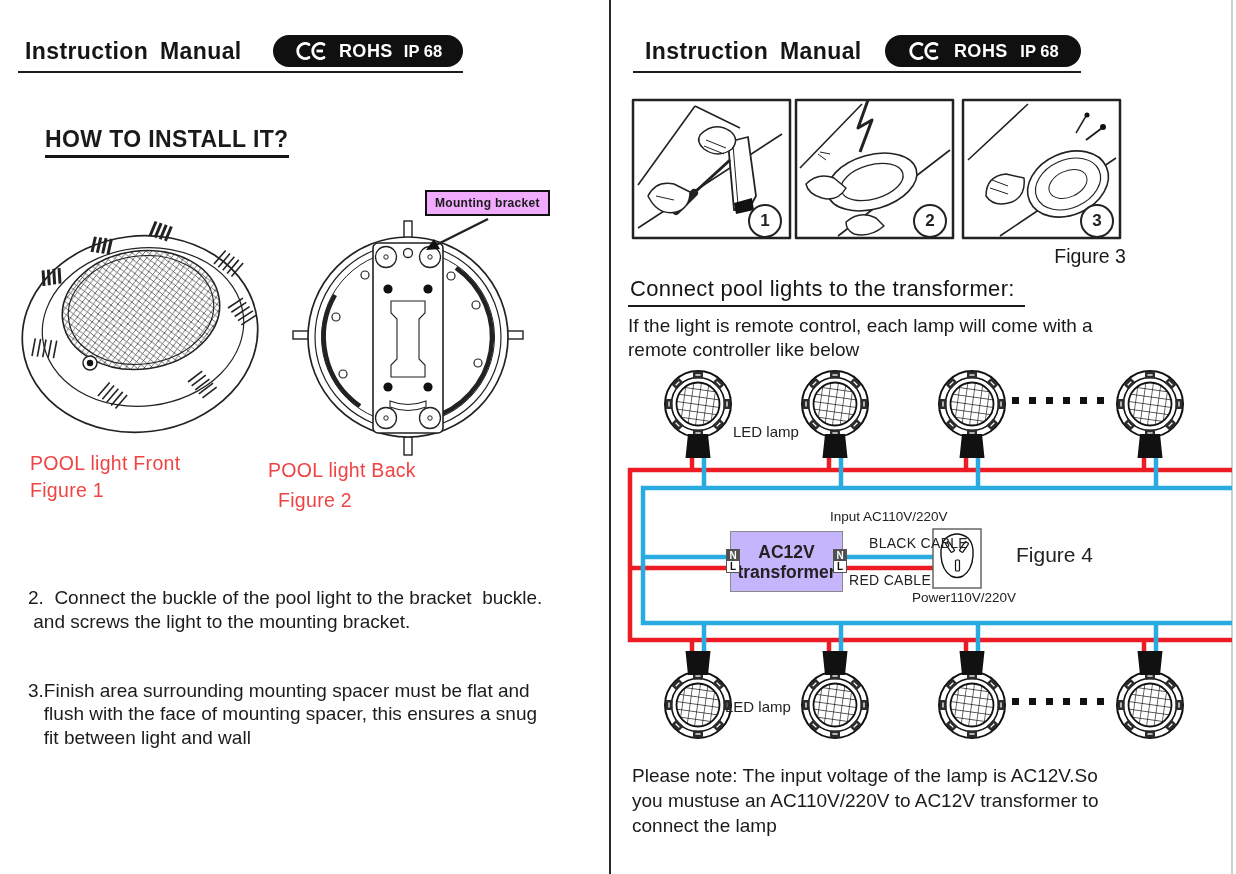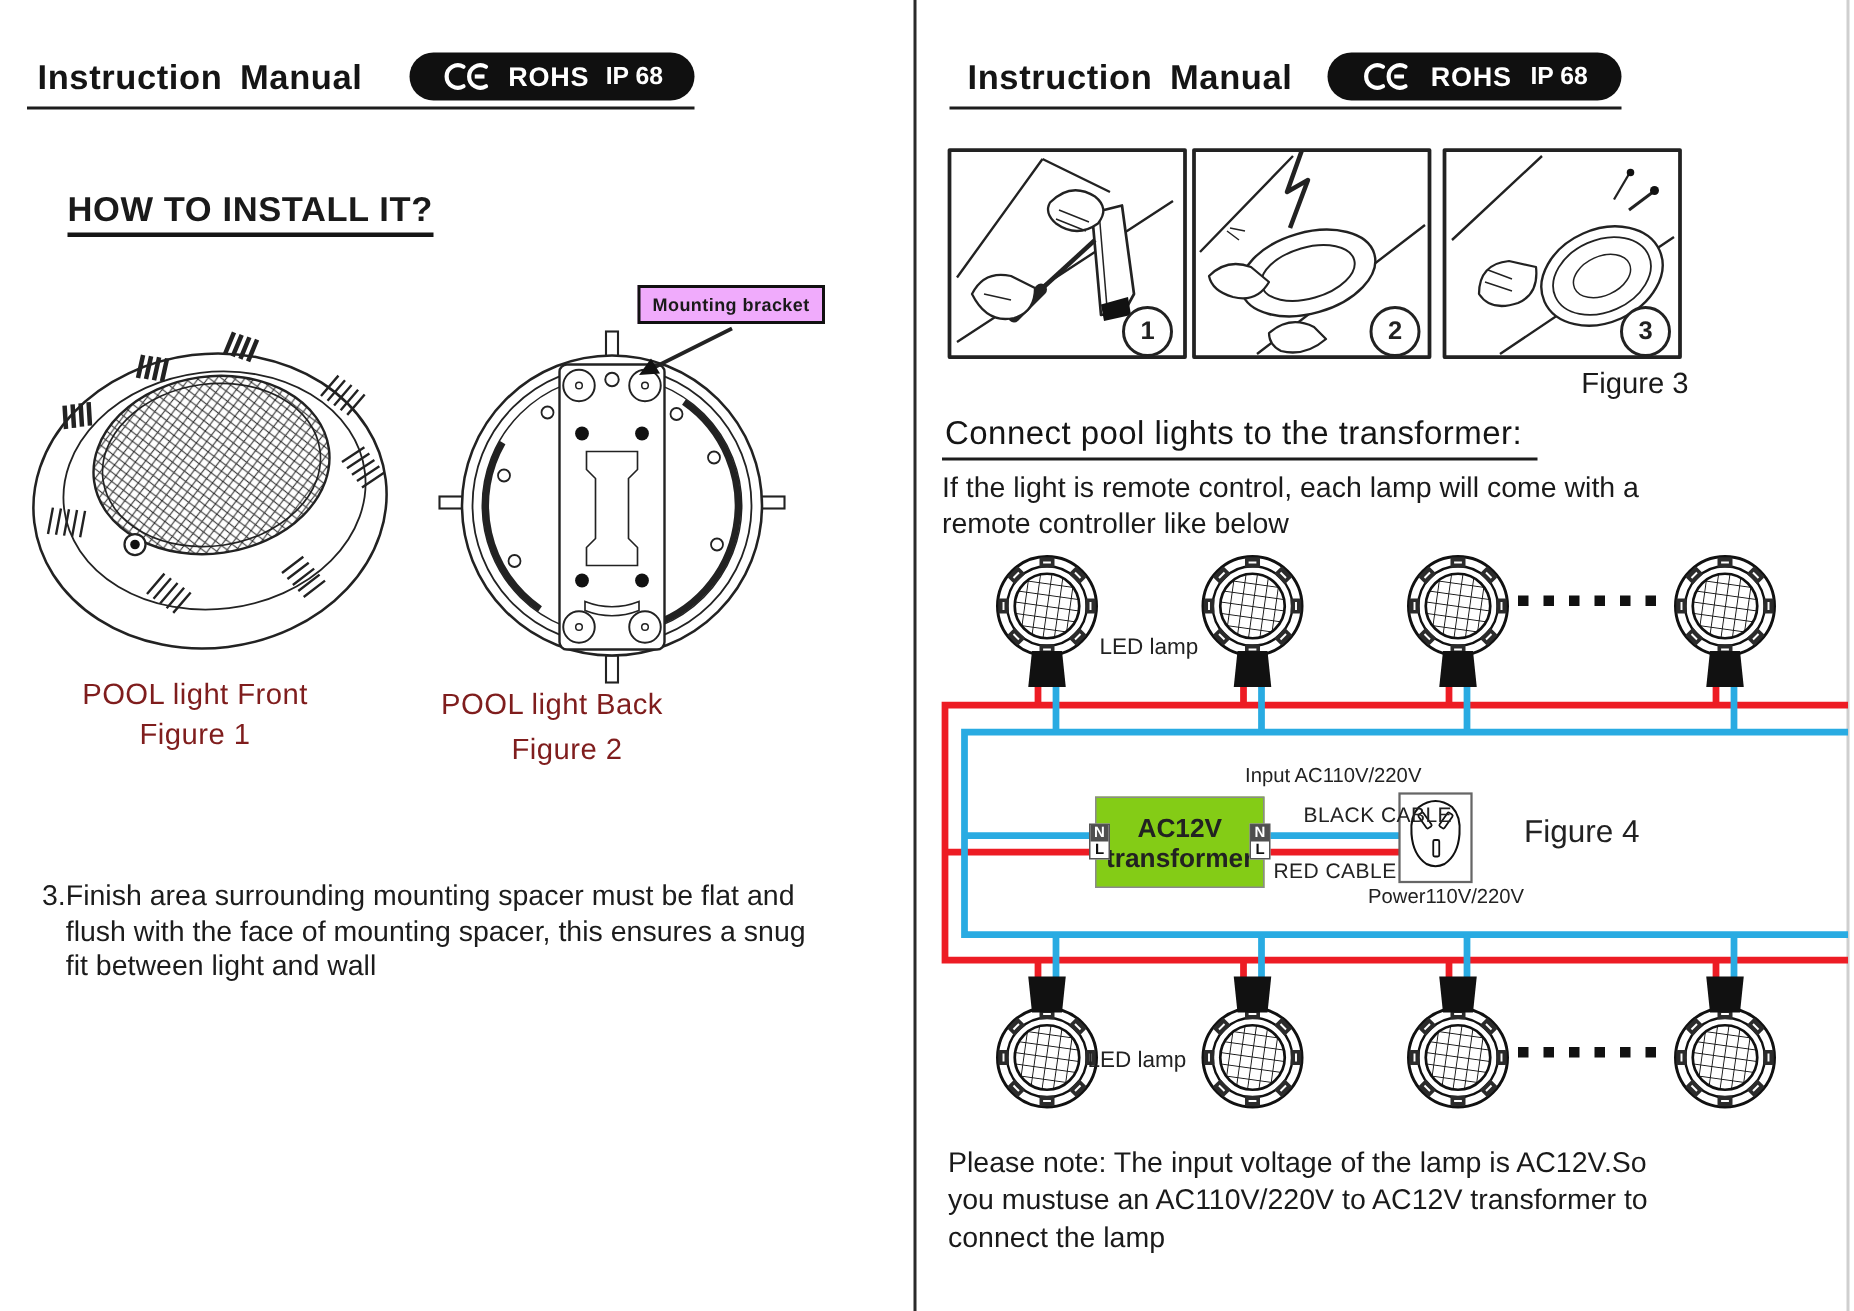--- a/index.html
+++ b/index.html
@@ -14,21 +14,21 @@
   .hdr-title{position:absolute;font-size:23px;font-weight:bold;letter-spacing:.4px;word-spacing:5px;color:#151515;}
   .hdr-underline{position:absolute;height:2px;background:#1c1c1c;}
   .badge{position:absolute;height:32px;background:#101010;border-radius:17px;
          display:flex;align-items:center;justify-content:space-evenly;color:#fff;padding:0 10px;box-sizing:border-box;}
   .badge .rohs{font-size:18px;font-weight:bold;letter-spacing:.5px;}
   .badge .ip{font-size:16.5px;font-weight:bold;}
 
   .how-to{position:absolute;font-size:23px;font-weight:bold;letter-spacing:.4px;
           border-bottom:3px solid #151515;padding-bottom:2px;}
 
-  .caption{position:absolute;font-size:19.5px;color:#7f1d1d;text-align:center;width:200px;letter-spacing:.3px;}
+  .caption{position:absolute;font-size:19.5px;color:#ef4444;text-align:left;width:200px;letter-spacing:.3px;}
 
   .mb-label{position:absolute;border:2px solid #111;background:#f0abfc;font-size:12px;font-weight:bold;
             padding:4px 8px;letter-spacing:.3px;}
   .instructions{position:absolute;left:28px;top:540px;font-size:19px;line-height:23.2px;white-space:pre;color:#1c1c1c;}
   .instructions p{margin:0;}
 
   .fig-num{position:absolute;width:30px;height:30px;border:2.2px solid #222;border-radius:50%;background:#fff;
            display:flex;align-items:center;justify-content:center;font-size:17px;font-weight:bold;color:#222;}
   .fig3-caption{position:absolute;font-size:19.5px;text-align:center;width:180px;}
 
@@ -37,21 +37,21 @@
   .intro{position:absolute;font-size:19px;line-height:24px;white-space:pre;}
   .note{position:absolute;font-size:19px;line-height:25px;white-space:pre;}
 
   .diag-label{position:absolute;color:#222;}
   .lbl-led{font-size:15px;}
   .lbl-sm{font-size:13.5px;}
   .lbl-cable{font-size:14px;letter-spacing:.3px;}
   .lbl-fig4{font-size:21px;}
 
   .transformer-box{position:absolute;left:730px;top:531px;width:113px;height:61px;border:1.5px solid #8a8a8a;
-                   background:#84cc16;box-sizing:border-box;display:flex;flex-direction:column;align-items:center;justify-content:center;}
+                   background:#c4b5fd;box-sizing:border-box;display:flex;flex-direction:column;align-items:center;justify-content:center;}
   .transformer-box .t1,.transformer-box .t2{font-weight:bold;font-size:17.5px;line-height:20px;color:#222;}
   .term{position:absolute;width:14px;height:24px;border:1px solid #555;background:#fff;box-sizing:border-box;
         font-size:10px;font-weight:bold;text-align:center;z-index:5;}
   .term .tn{display:block;height:11px;line-height:11px;background:#4f4f4f;color:#fff;}
   .term .tl{display:block;height:11px;line-height:11px;color:#111;}
   svg{position:absolute;}
 </style>
 </head>
 <body>
 
@@ -158,20 +158,22 @@
 </svg>
 
 <div class="mb-label" style="left:425px;top:190px;">Mounting bracket</div>
 
 <div class="caption" style="left:30px;top:452px;">POOL light Front</div>
 <div class="caption" style="left:30px;top:479px;">Figure 1</div>
 <div class="caption" style="left:268px;top:459px;">POOL light Back</div>
 <div class="caption" style="left:278px;top:489px;">Figure 2</div>
 
 <div class="instructions">
+  <p>2.  Connect the buckle of the pool light to the bracket  buckle.
+ and screws the light to the mounting bracket.</p>
   <p>3.Finish area surrounding mounting spacer must be flat and
    flush with the face of mounting spacer, this ensures a snug
    fit between light and wall</p>
   
   
   
 </div>
 
 <div class="hdr-title" style="left:645px;top:38px;">Instruction Manual</div>
 <div class="badge" style="left:885px;top:35px;width:196px;">

